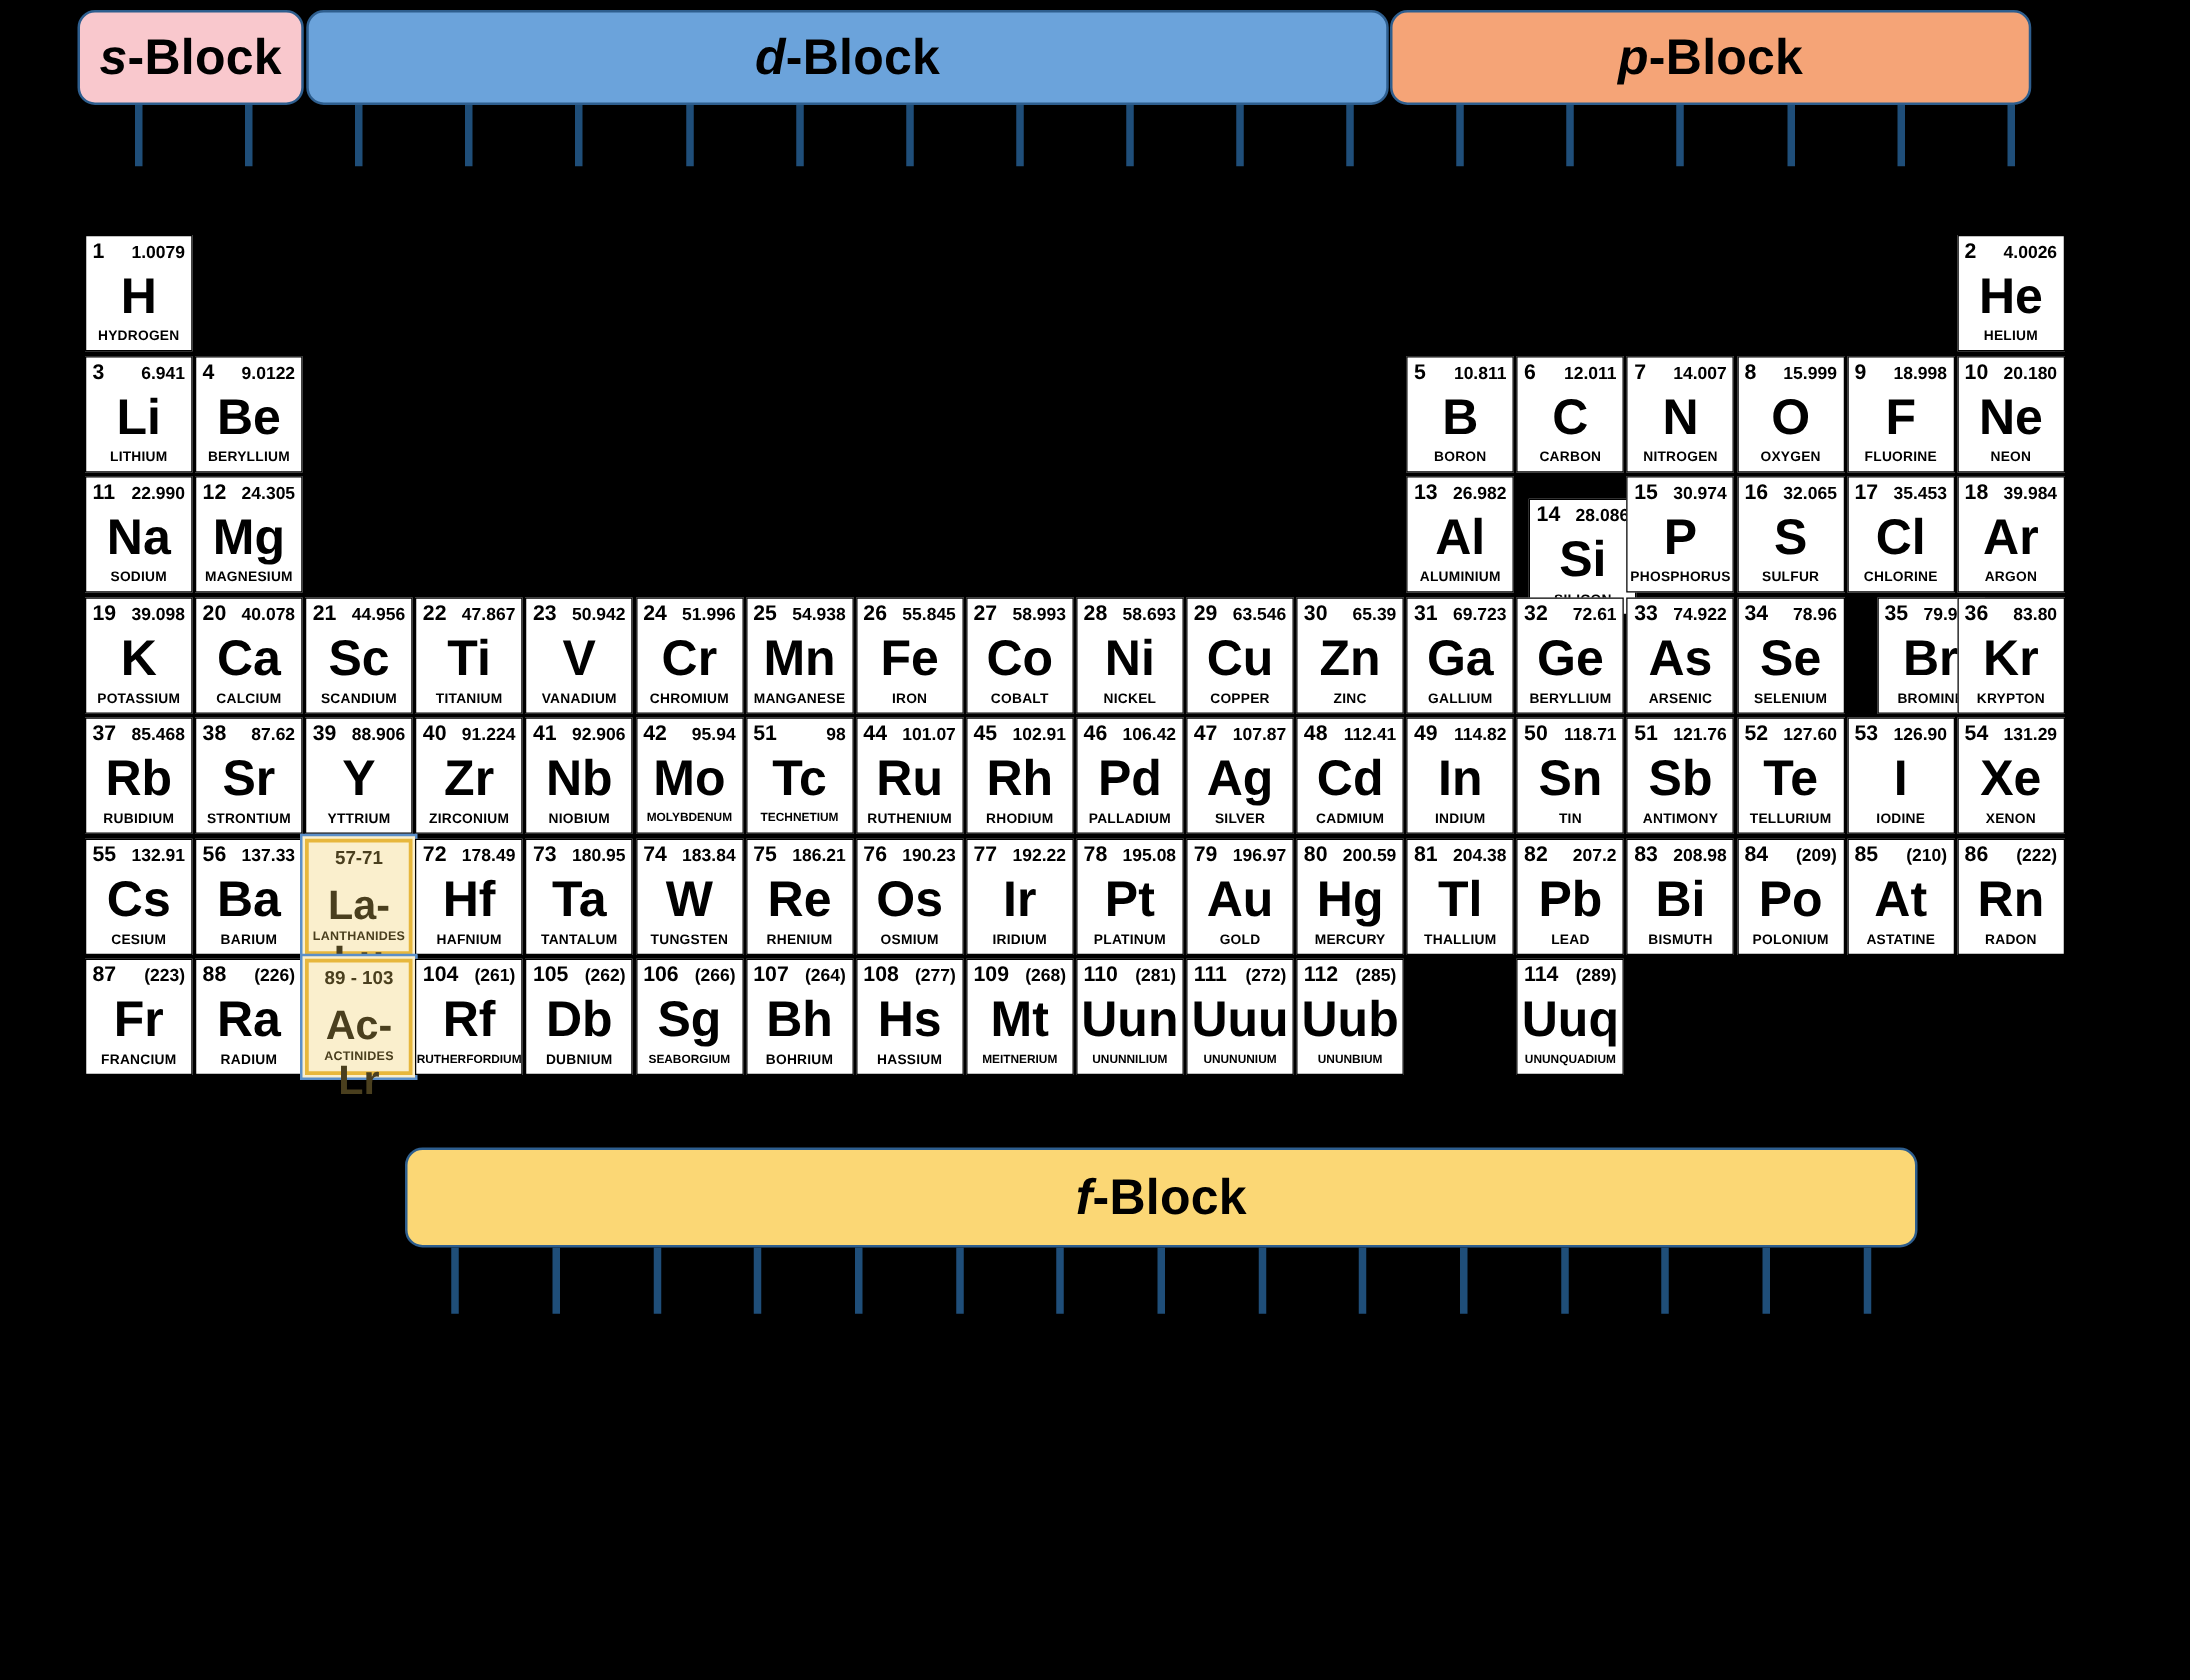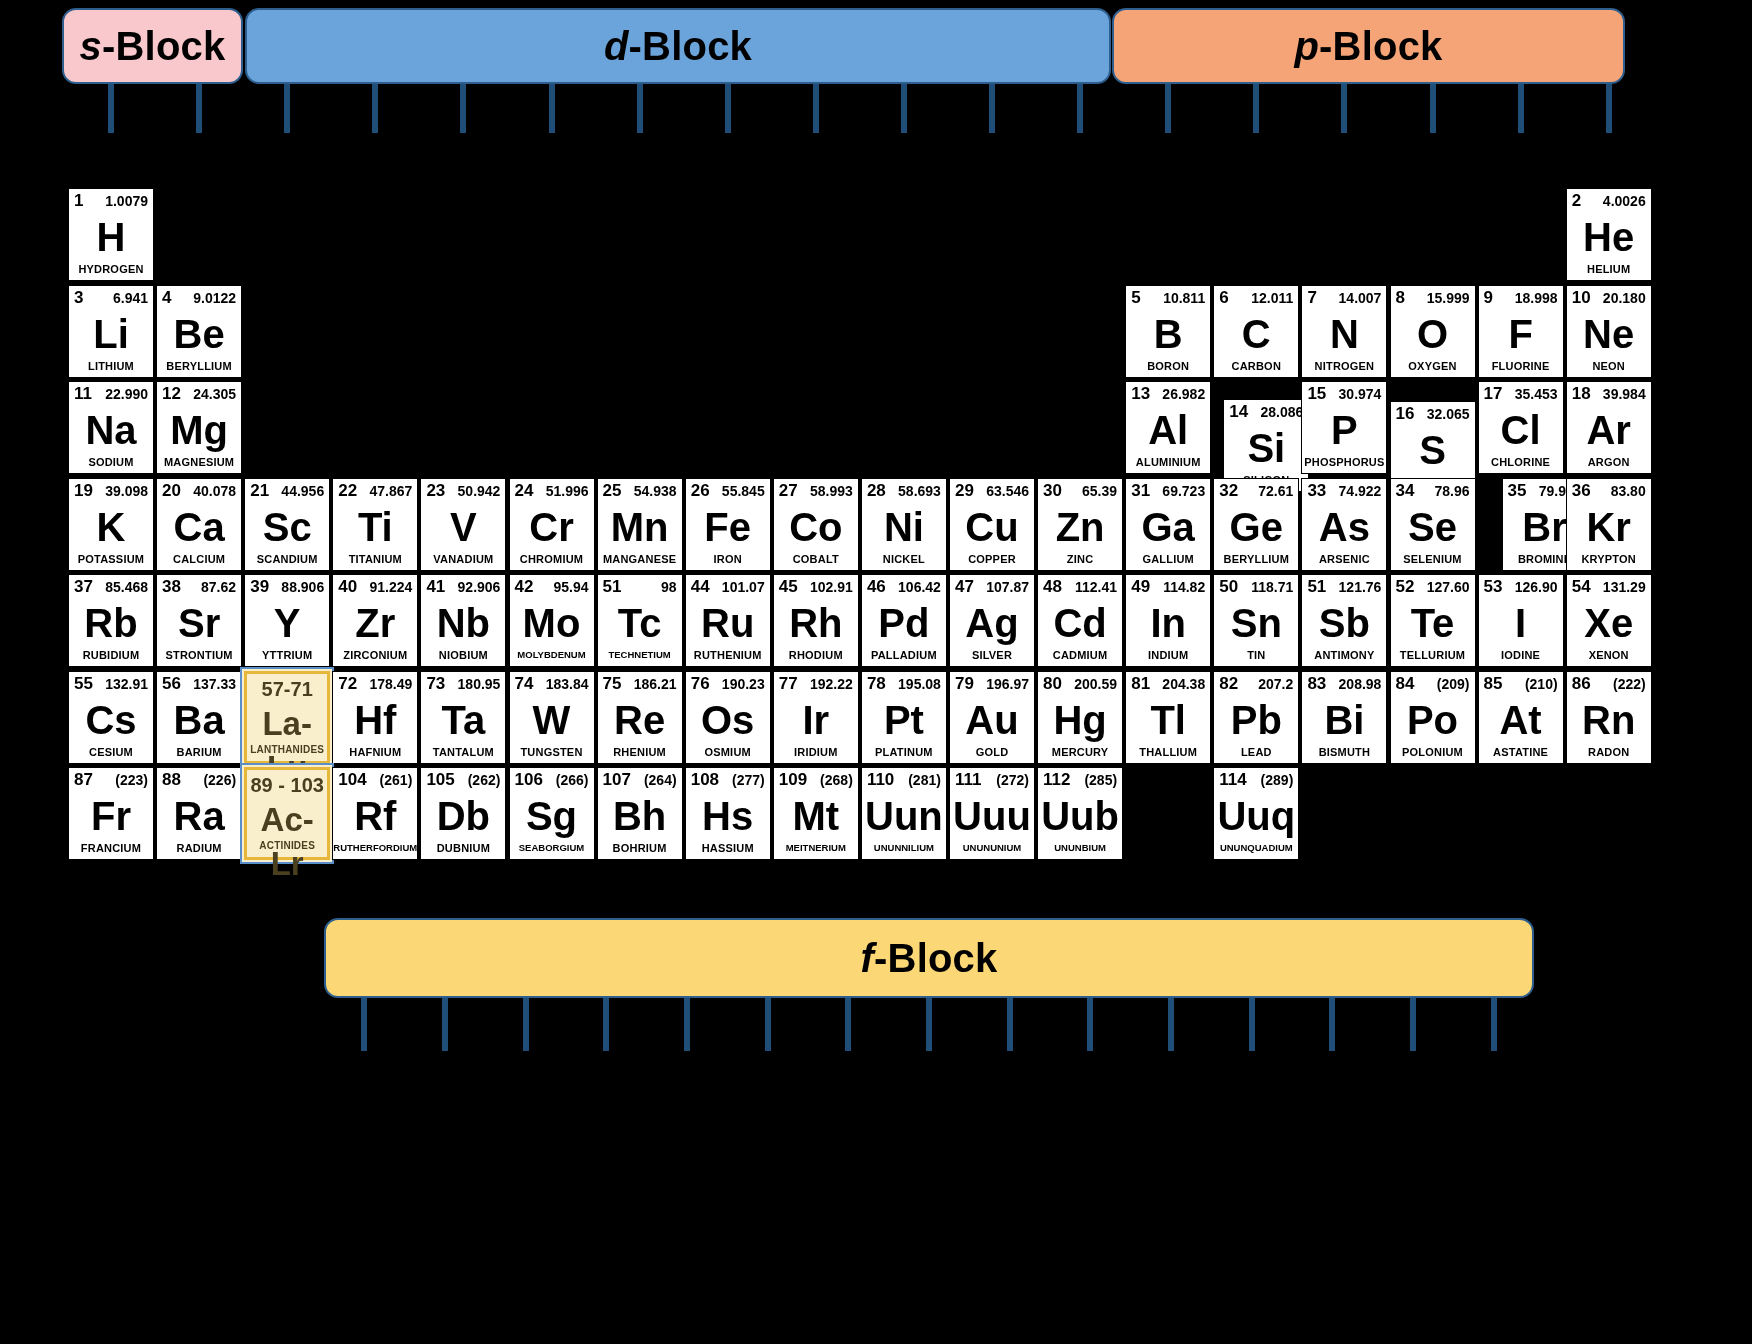--- a/index.html
+++ b/index.html
@@ -52,21 +52,21 @@
   }
   .cell .nm.tiny{font-size:9.5px;letter-spacing:0;}
 
   
   .cell.series{
     background:#FAEFCD;color:#4A3F1E;
     border:3px solid #E7B73C;
     box-shadow:0 0 0 2px #FAEFCD, 0 0 0 4px #5B8FC9;
   }
   .cell.series .num{
-    left:0;right:0;top:5px;text-align:center;font-size:20px;
+    left:0;right:0;top:5px;text-align:center;font-size:15px;
   }
   .cell.series .sym{font-size:33px;top:28px;}
   .cell.series .nm{font-size:10px;}
 </style>
 </head>
 <body>
 
 <div class="stage">
 
   <div class="banner" id="banner-s">
@@ -209,21 +209,21 @@
         <div class="mass">28.086</div>
         <div class="sym">Si</div>
         <div class="nm">SILICON</div>
       </div>
       <div class="cell" style="left: 1233.4px; top: 193px;">
         <div class="num">15</div>
         <div class="mass">30.974</div>
         <div class="sym">P</div>
         <div class="nm">PHOSPHORUS</div>
       </div>
-      <div class="cell" style="left: 1321.5px; top: 193px; margin-top: 20px;">
+      <div class="cell" style="left: 1321.5px; top: 193px;">
         <div class="num">16</div>
         <div class="mass">32.065</div>
         <div class="sym">S</div>
         <div class="nm">SULFUR</div>
       </div>
       <div class="cell" style="left: 1409.6px; top: 193px;">
         <div class="num">17</div>
         <div class="mass">35.453</div>
         <div class="sym">Cl</div>
         <div class="nm">CHLORINE</div>

